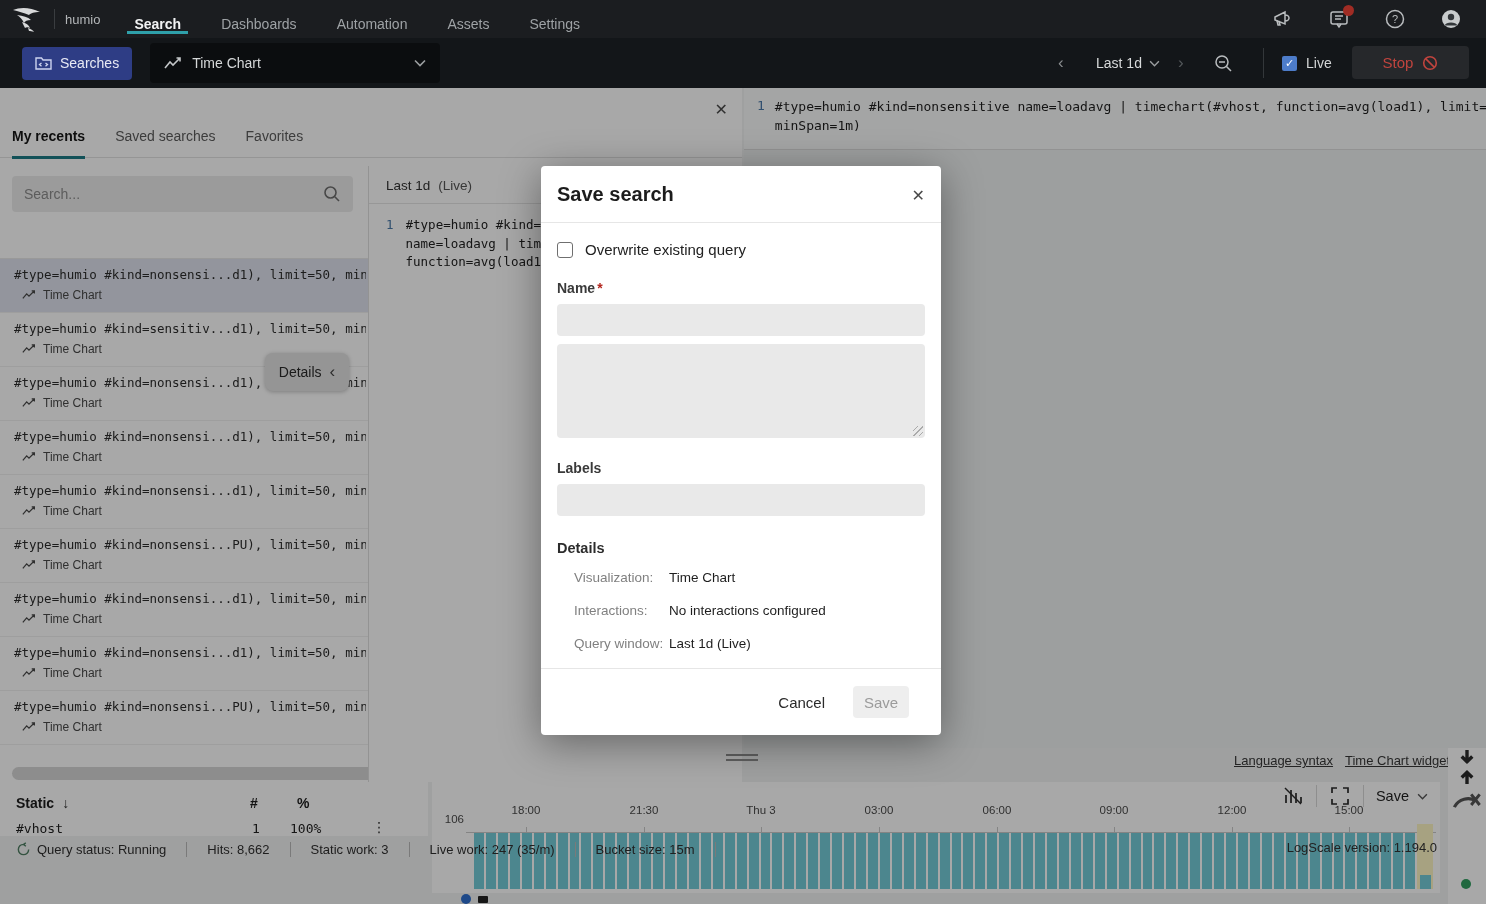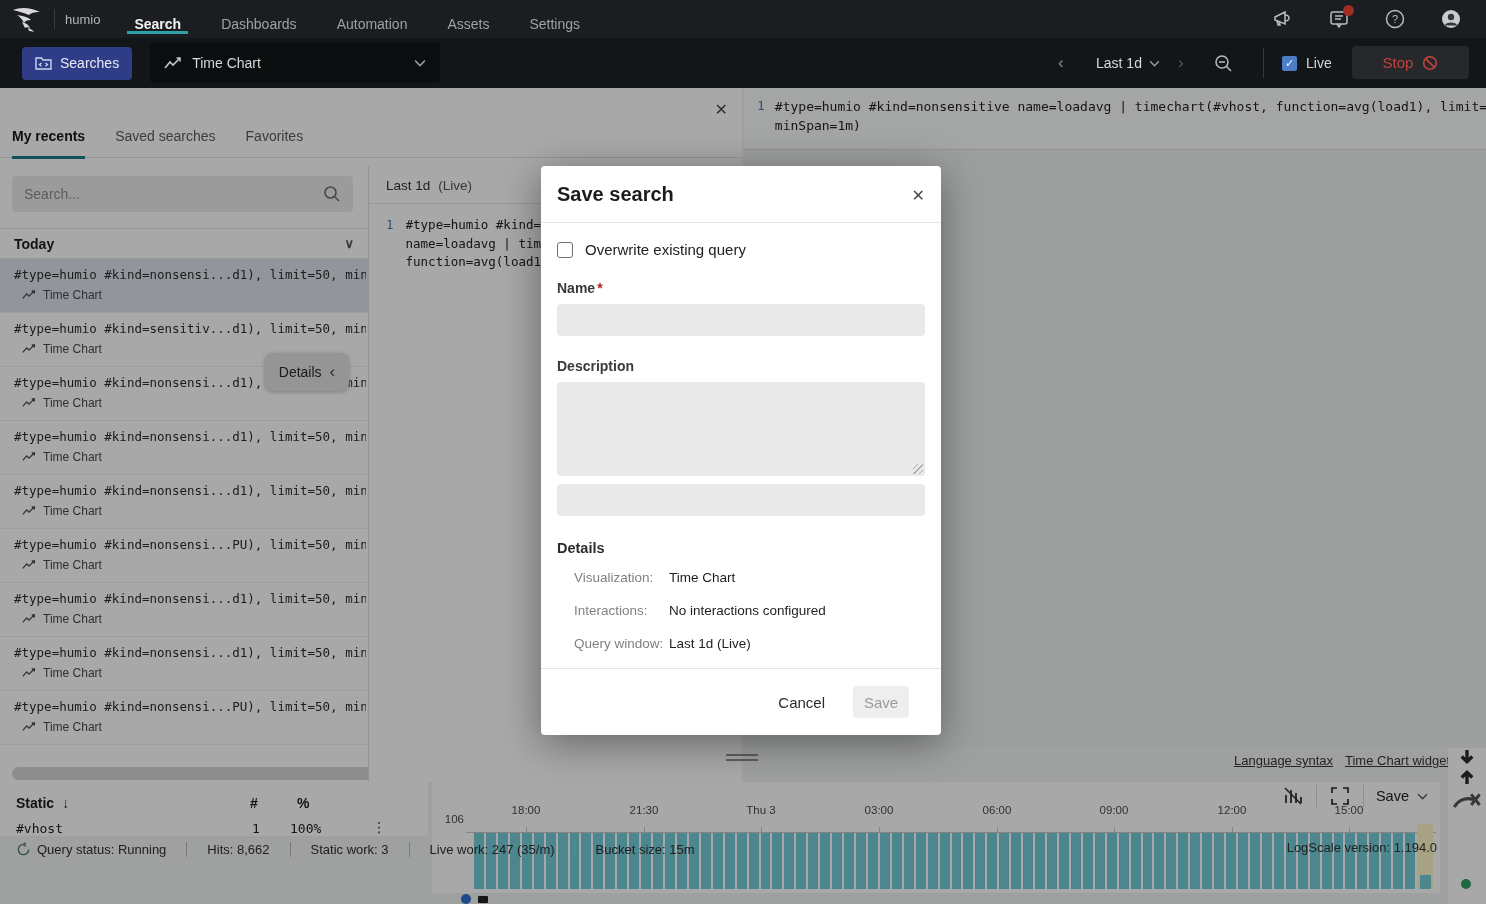--- a/index.html
+++ b/index.html
@@ -272,24 +272,20 @@
         <span class="tab">Saved searches</span>
         <span class="tab">Favorites</span>
       </div>
       <div class="search-box">
         <span>Search...</span>
         <svg width="18" height="18" viewBox="0 0 18 18">
           <circle cx="7.5" cy="7.5" r="5.5" fill="none" stroke="#6e6e6e" stroke-width="1.6"></circle>
           <path d="M11.8 11.8 L16 16" stroke="#6e6e6e" stroke-width="1.6"></path>
         </svg>
       </div>
-      <div class="section-hdr">
-        <span>Today</span>
-        <span class="glyph">∨</span>
-      </div>
       <div class="recents" id="recents-list">
           <div class="recent-item selected">
             <span class="recent-q">#type=humio #kind=nonsensi...d1), limit=50, minS</span>
             <span class="recent-sub">
               <svg width="14" height="10" viewBox="0 0 18 13">
                 <path d="M1 11 L6 5 L9 8 L16 1 M12.5 1 H16 V4.5" fill="none" stroke="#4a4a4a" stroke-width="1.6"></path>
               </svg>
               <span>Time Chart</span>
             </span>
           </div>
@@ -595,24 +591,24 @@
     </div>
     <div class="modal-body">
       <div class="cb-row">
         <span class="cb"></span>
         <span class="cb-label">Overwrite existing query</span>
       </div>
       <div class="f-label">
         <span>Name</span><span class="req">*</span>
       </div>
       <div class="f-input"></div>
-      <div class="f-label">Description</div>
       <div class="f-area">
           <span class="grip"></span>
         </div>
+      <div class="f-label">Labels</div>
       <div class="f-input"></div>
       <div class="details-title">Details</div>
       <div class="detail-rows" id="detail-rows">
           <div class="detail-row">
             <span class="detail-label">Visualization:</span>
             <span class="detail-value">Time Chart</span>
           </div>
           <div class="detail-row">
             <span class="detail-label">Interactions:</span>
             <span class="detail-value">No interactions configured</span>

